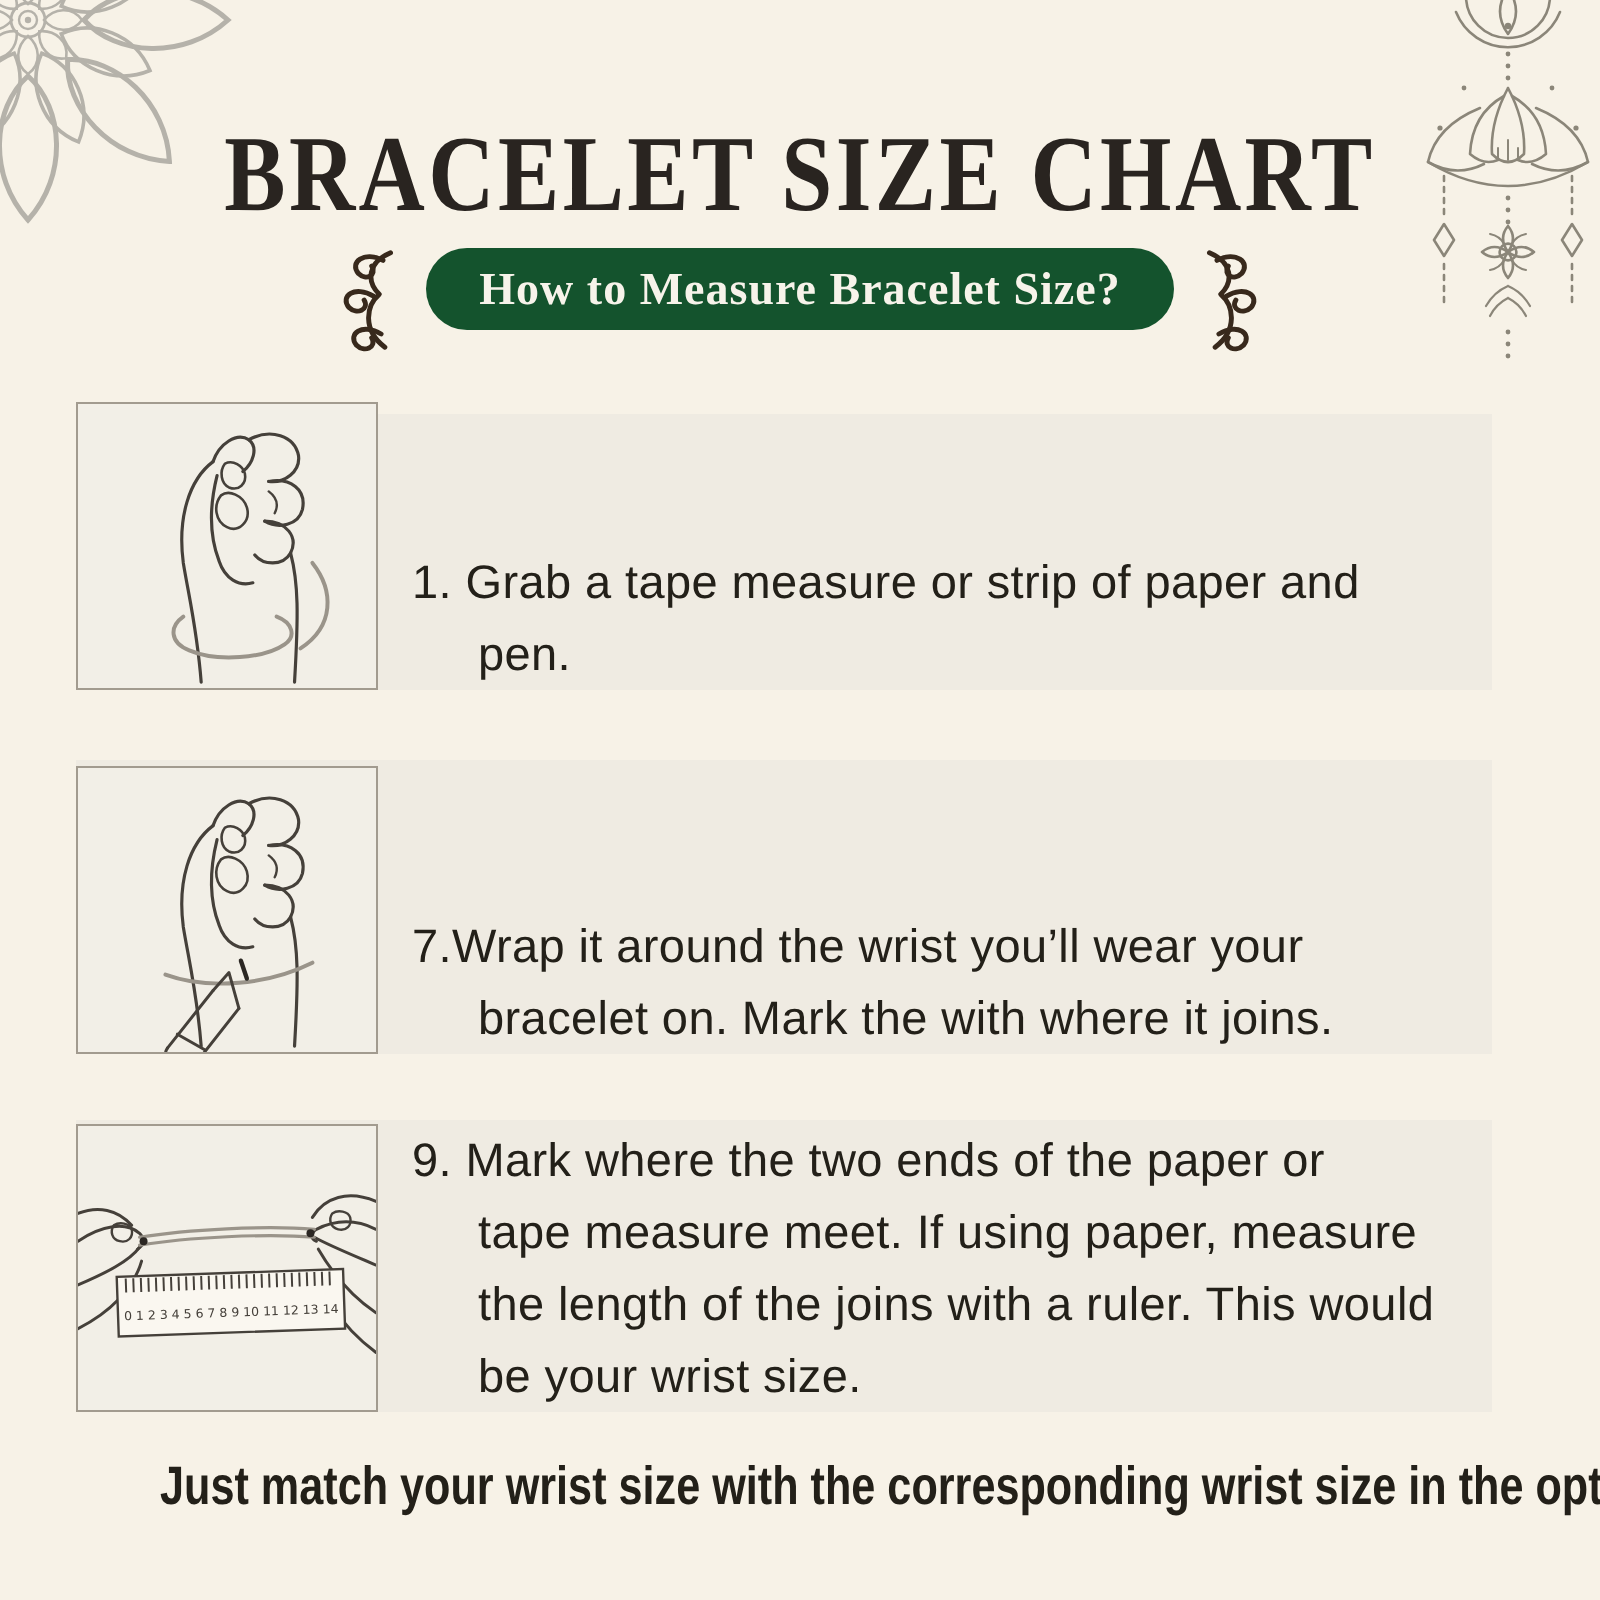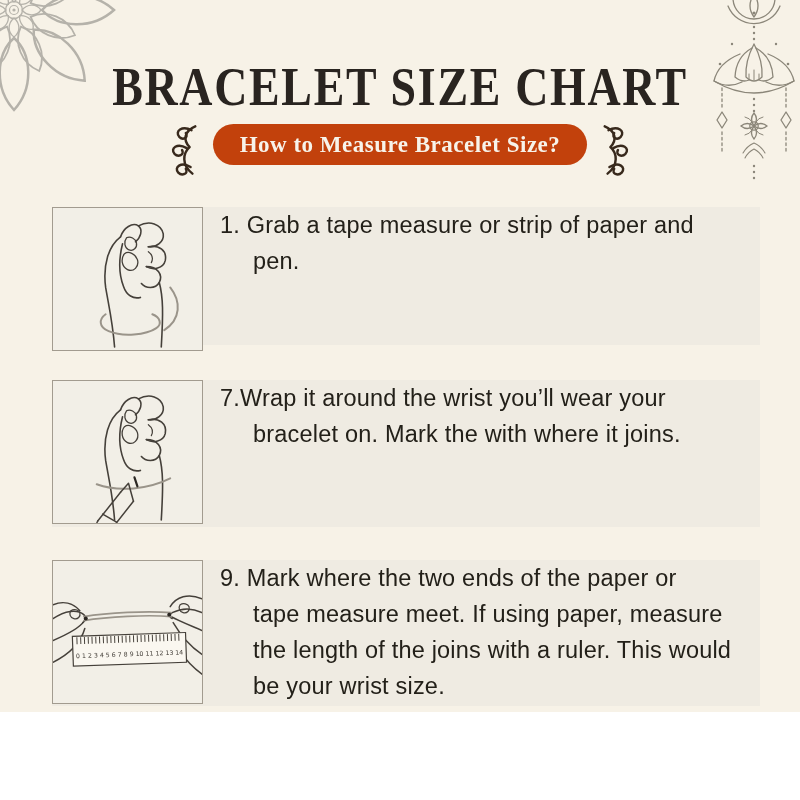--- a/index.html
+++ b/index.html
@@ -1,50 +1,50 @@
 <!DOCTYPE html>
 <html><head>
 <meta charset="utf-8">
 <style>
   html,body{margin:0;padding:0;}
   .canvas{
-    position:relative;width:800px;height:712px;overflow:hidden;
+    position:relative;width:800px;height:800px;overflow:hidden;
     background:#f7f2e7;
     font-family:"Liberation Sans", sans-serif;
     color:#232019;
   }
   
   .title{
     position:absolute;top:58px;left:0;width:800px;
     text-align:center;
     font-family:"Liberation Serif", serif;
     font-weight:bold;font-size:54px;line-height:1.1;
     letter-spacing:2px;color:#292420;
     transform:scaleX(0.85);transform-origin:center;
   }
   .subtitle-row{
     position:absolute;top:122px;left:0;width:800px;
     display:flex;justify-content:center;align-items:flex-start;gap:13px;
   }
   .pill{
-    background:#c2410c;color:#f7f3ea;
+    background:#14532d;color:#f7f3ea;
     font-family:"Liberation Serif", serif;font-weight:bold;
     font-size:23px;height:41px;line-height:41px;
     padding:0 27px;border-radius:22px;letter-spacing:0.5px;
     margin-top:2px;white-space:nowrap;
   }
   .flourish{width:34px;height:56px;flex:none;}
   .flourish.right{transform:scaleX(-1);}
   
   .mandala{position:absolute;left:-96px;top:-100px;width:220px;height:220px;}
   .lotus{position:absolute;left:692px;top:0;width:118px;height:186px;}
   
   .step-row{
-    position:absolute;left:52px;width:708px;
-    background:#efebe2;display:flex;align-items:flex-start;
+    position:absolute;left:38px;width:708px;
+    background:#efebe2;display:flex;align-items:flex-end;
   }
   #row1{top:207px;height:138px;}
   #row2{top:380px;height:147px;}
   #row3{top:560px;height:146px;}
   .illus-box{
     width:151px;flex:none;box-sizing:border-box;
     border:1px solid #a29b8f;background:#f2efe7;
   }
   .illus-box svg{width:100%;height:100%;display:block;}
   .step-text{

